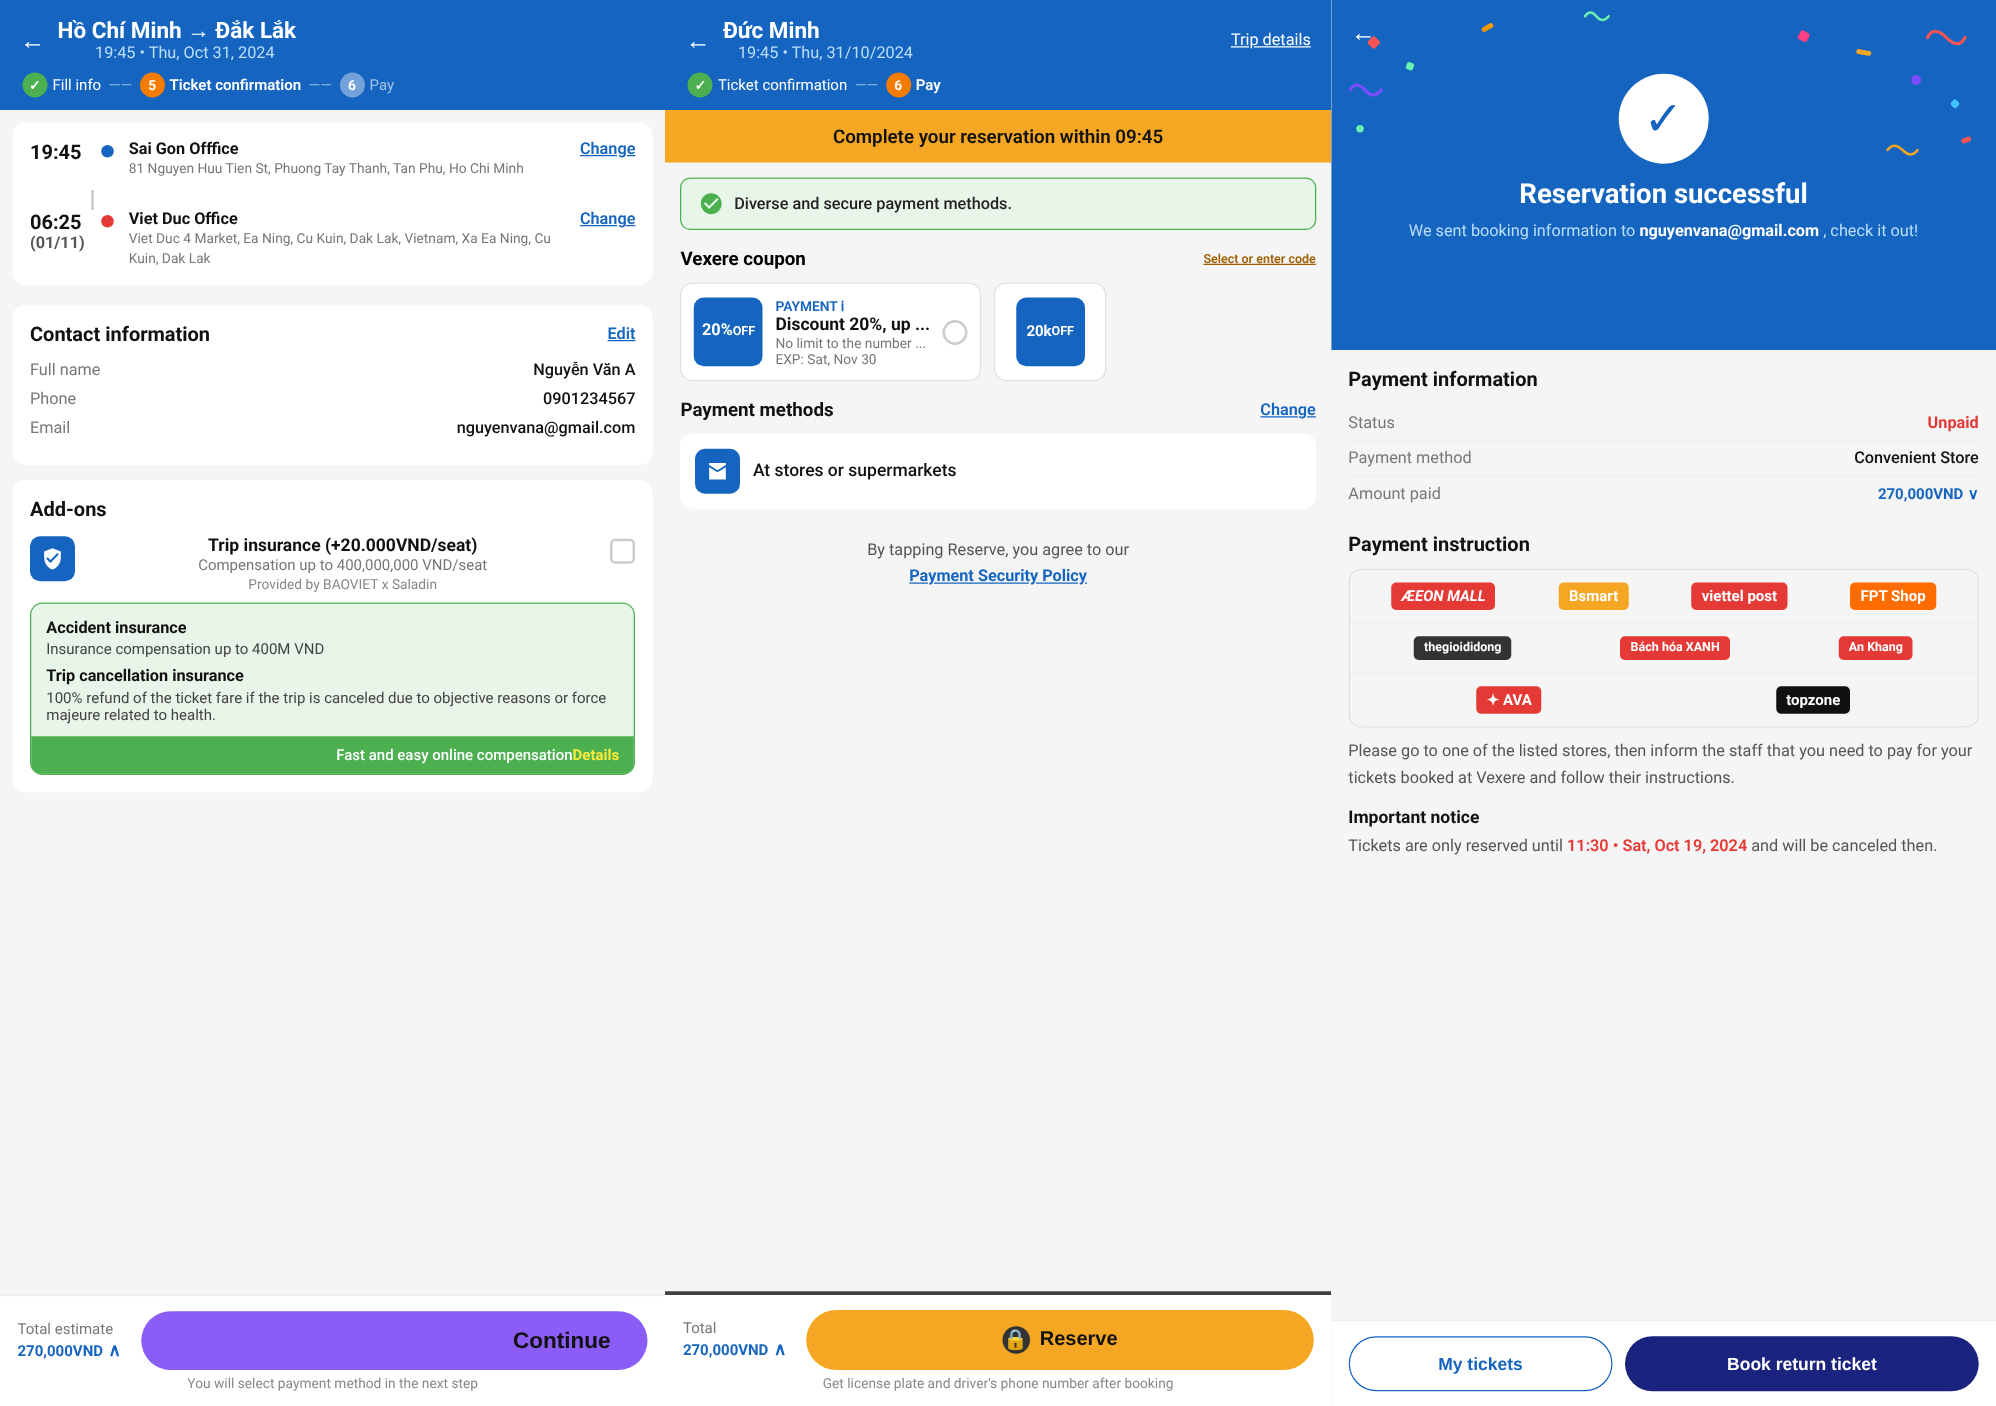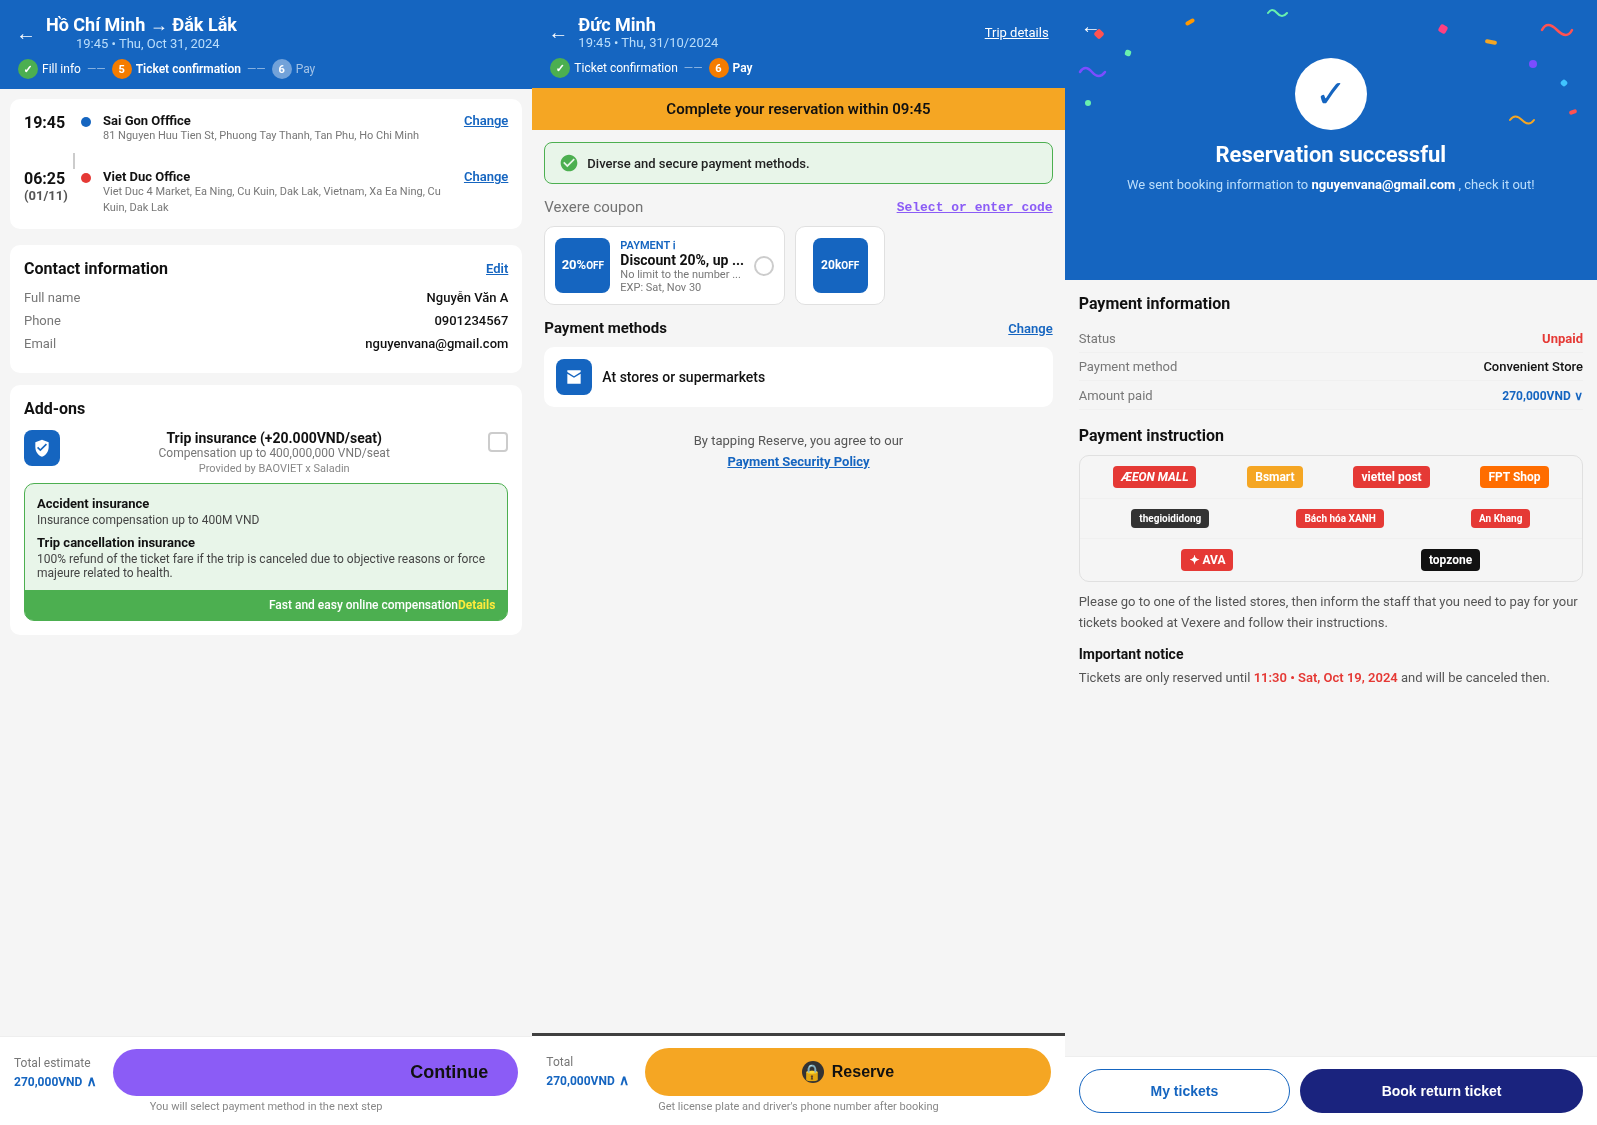--- a/index.html
+++ b/index.html
@@ -288,22 +288,22 @@
       margin-bottom: 14px;
     }
     .secure-badge-text { font-size: 13px; color: #222; font-weight: 500; }
     .coupon-section { margin-bottom: 14px; }
     .coupon-header {
       display: flex;
       justify-content: space-between;
       align-items: center;
       margin-bottom: 10px;
     }
-    .coupon-title { font-size: 15px; font-weight: 400; color: #737373; }
-    .coupon-link { color: #8b5cf6; font-size: 13px; text-decoration: underline; font-weight: 600; font-family: Liberation Mono, monospace; }
+    .coupon-title { font-size: 15px; font-weight: 700; color: #000000; }
+    .coupon-link { color: #a16207; font-size: 10px; text-decoration: underline; font-weight: 600; }
     .coupon-cards { display: flex; gap: 10px; overflow-x: auto; }
     .coupon-card {
       border: 1.5px solid #e0e0e0;
       border-radius: 10px;
       padding: 10px;
       display: flex;
       align-items: center;
       gap: 10px;
       min-width: 230px;
       background: white;
@@ -682,21 +682,21 @@
     </div>
   </div>
 
   <div class="screen screen-2">
     <div class="header">
       <div class="s2-header-top">
         <div class="s2-header-left">
           <span class="back-arrow">←</span>
           <div>
             <div class="header-title">Đức Minh</div>
-            <div class="header-subtitle" style="margin-left:0;">19:45 • Thu, 31/10/2024</div>
+            <div class="header-subtitle" style="margin-left:12px;">19:45 • Thu, 31/10/2024</div>
           </div>
         </div>
         <span class="trip-details-link">Trip details</span>
       </div>
       <div class="steps-bar" style="margin-top:8px;">
         <div class="step">
           <div class="step-circle done">✓</div>
           <span class="step-label">Ticket confirmation</span>
         </div>
         <span class="step-separator">——</span>

